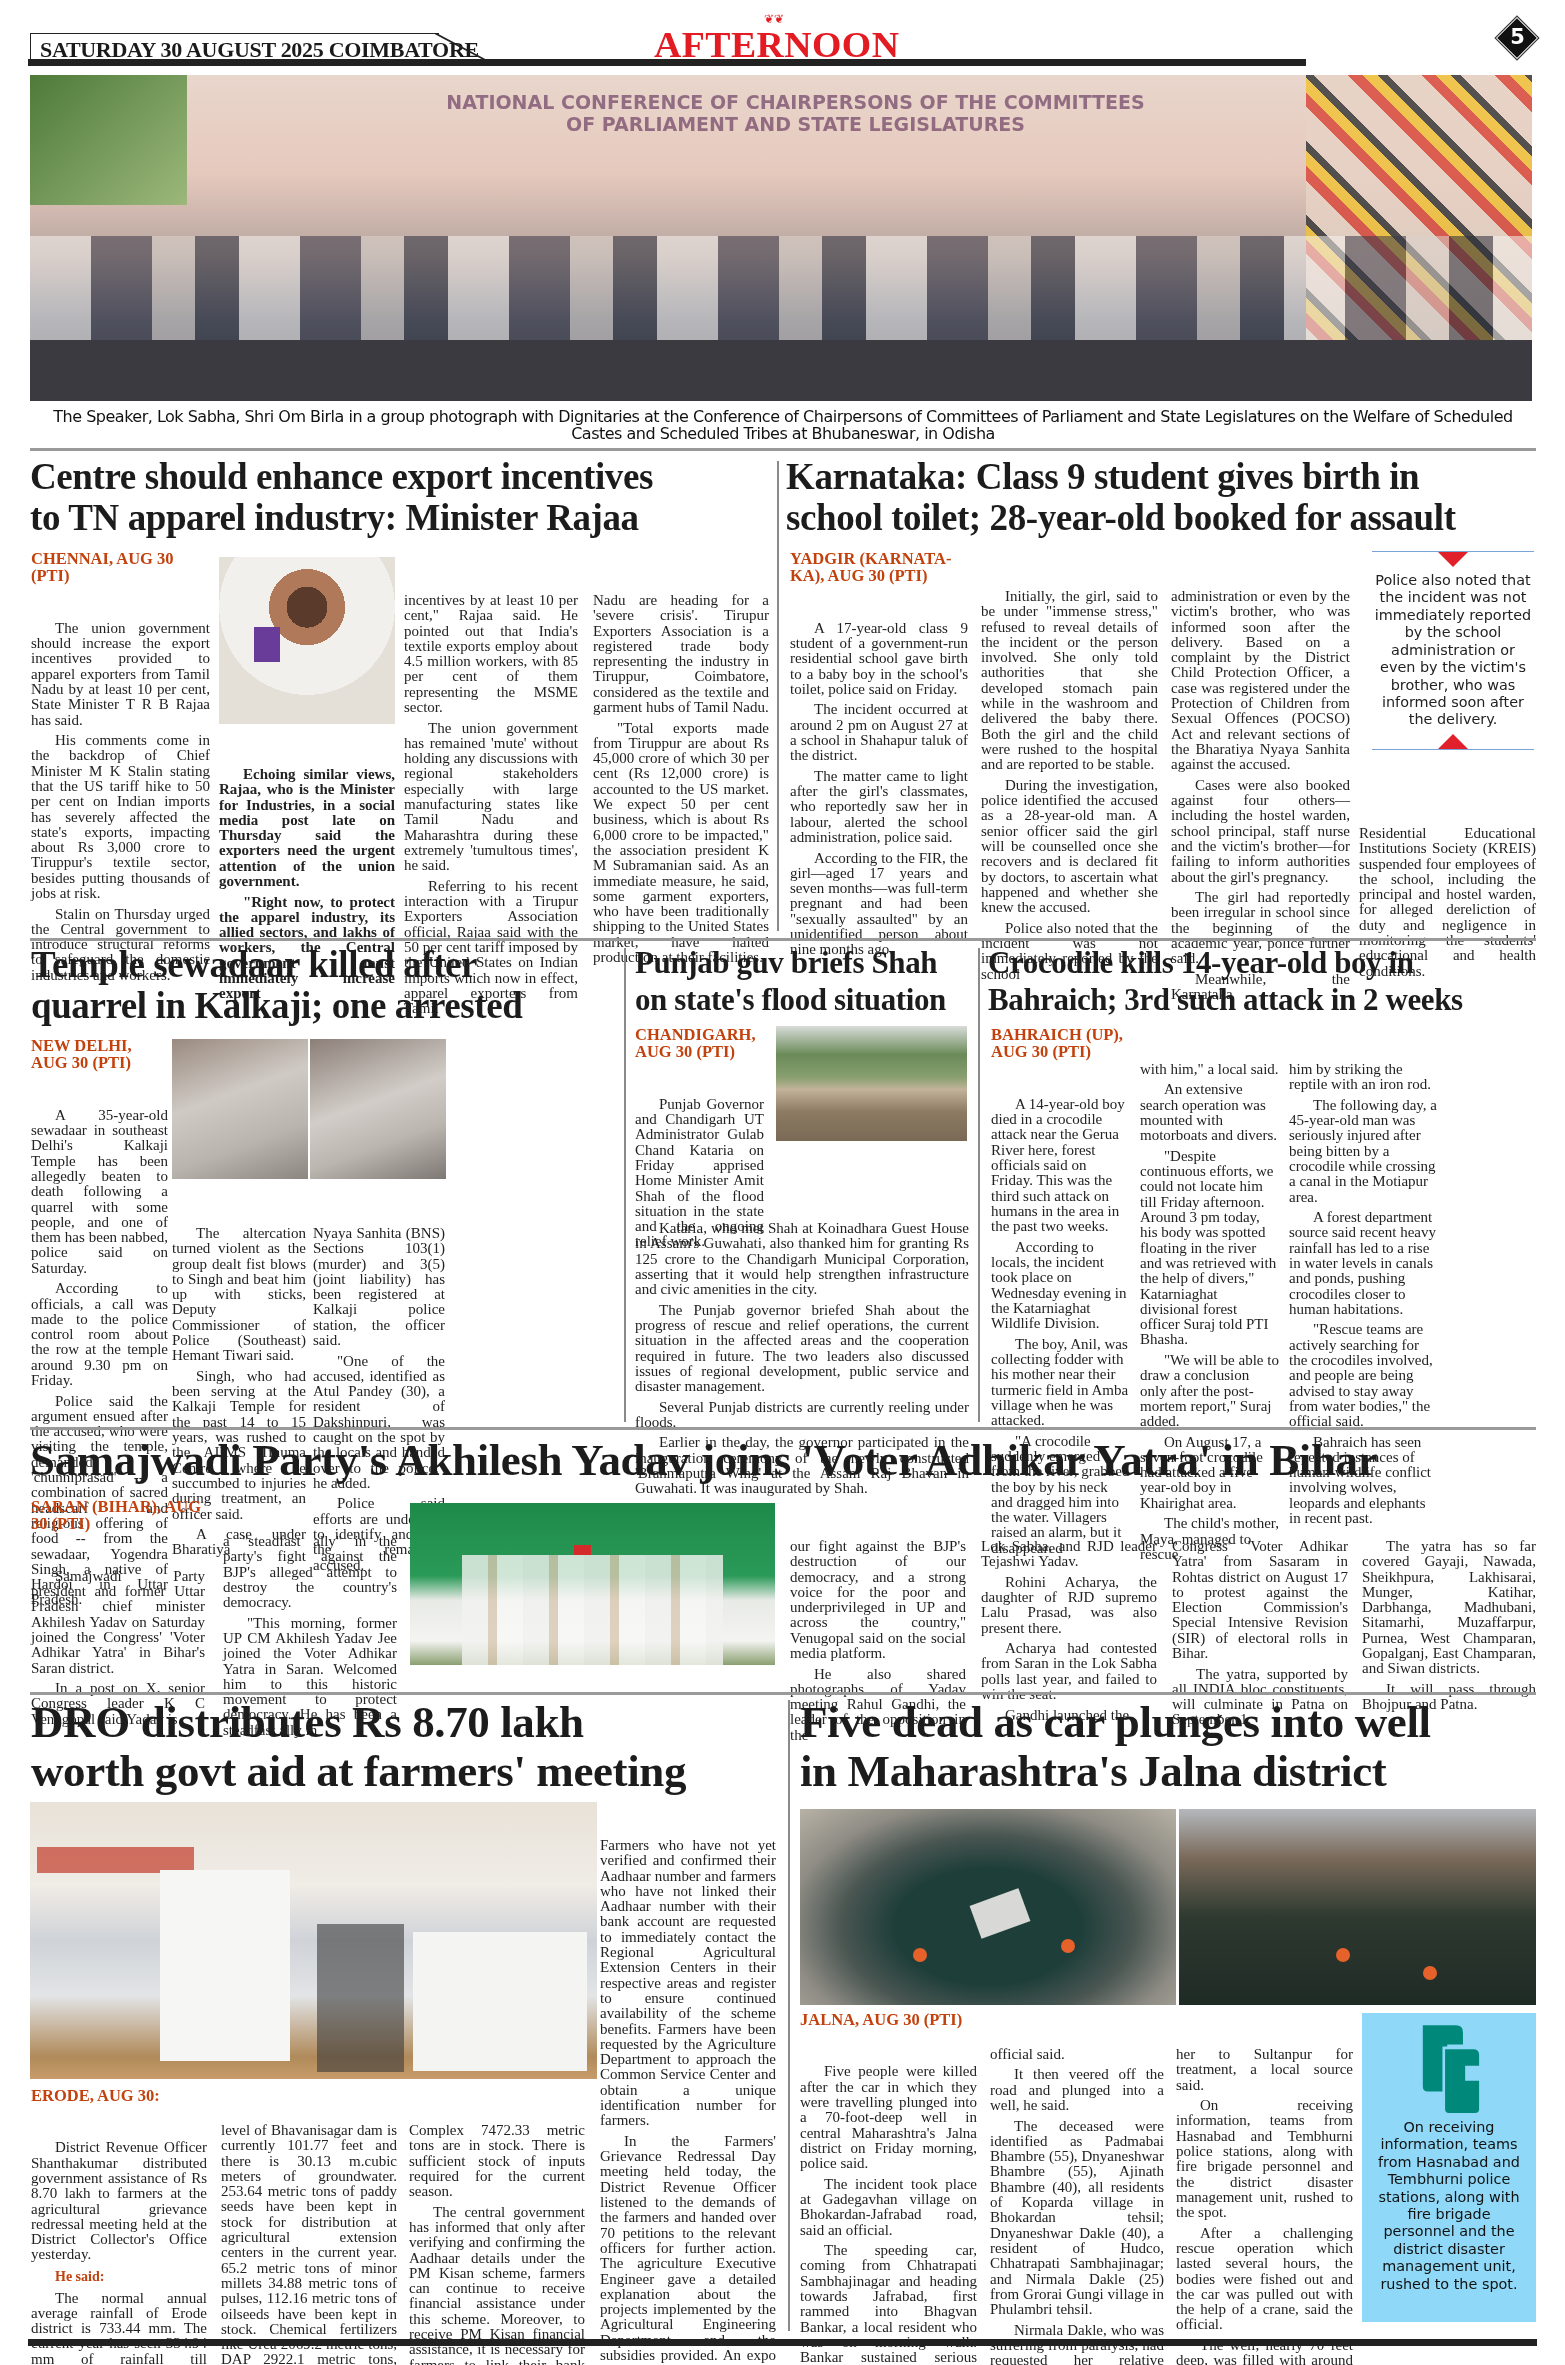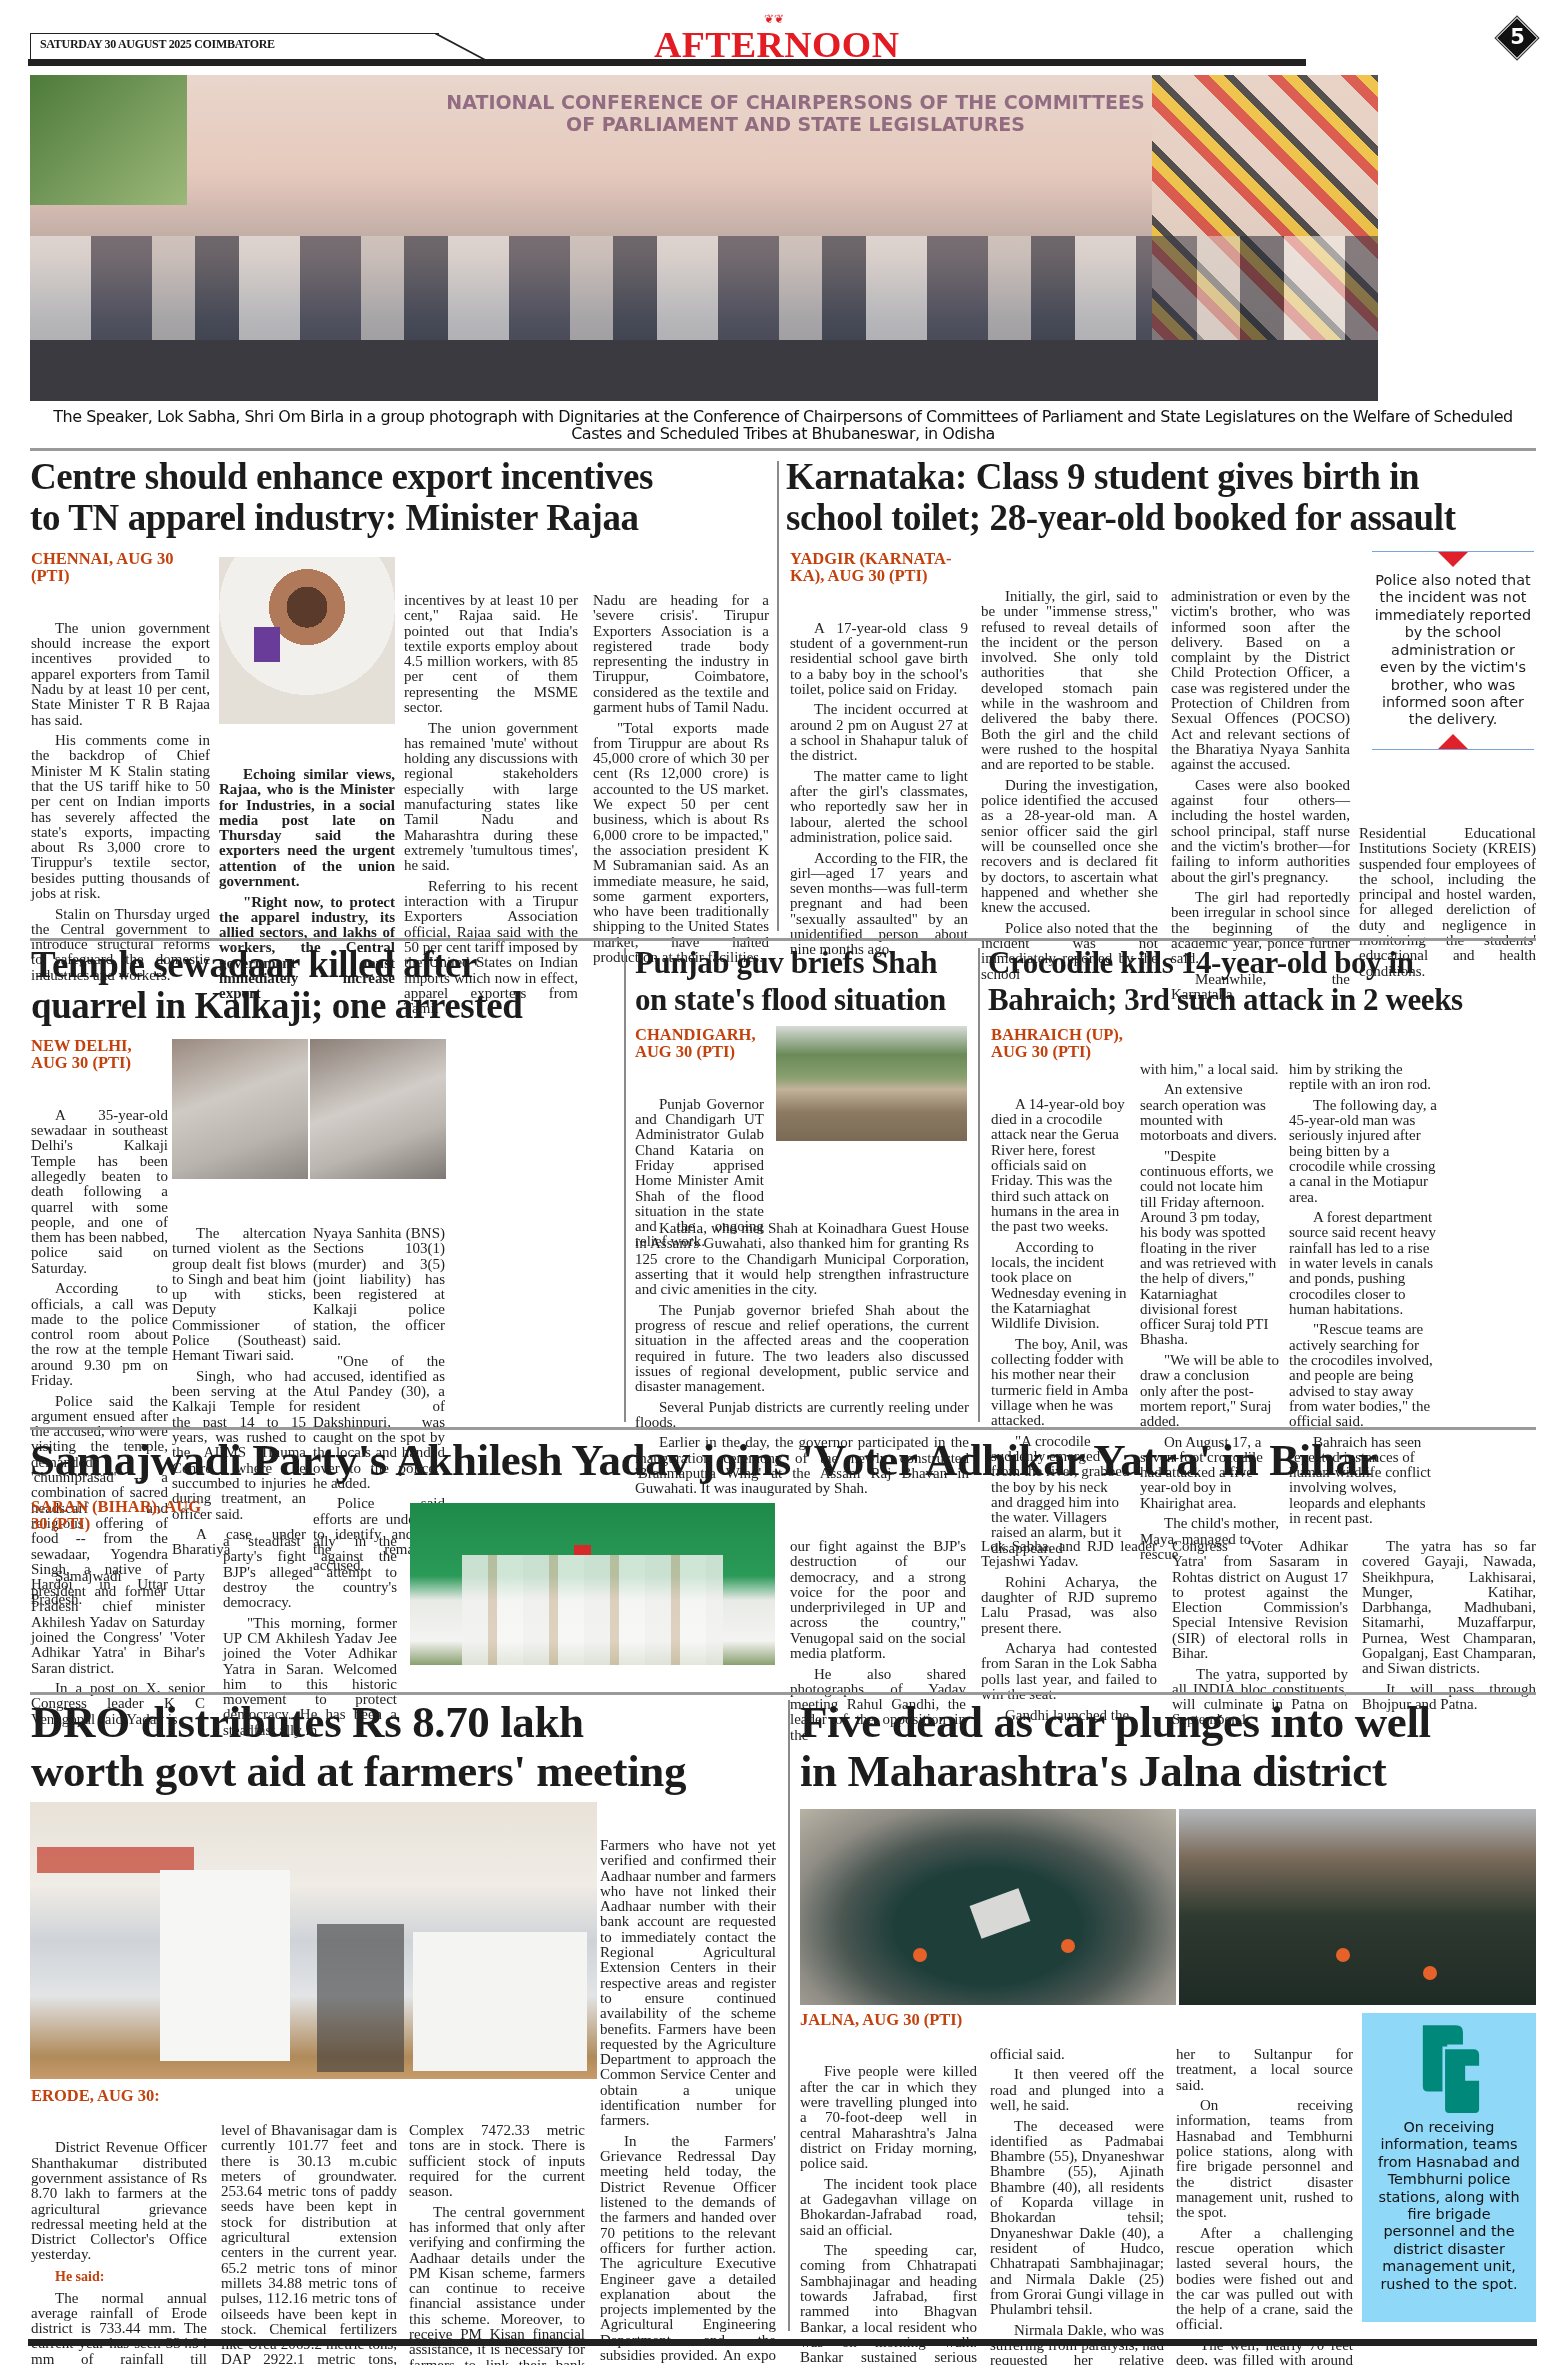--- a/index.html
+++ b/index.html
@@ -8,21 +8,21 @@
   .abs { position: absolute; }
   .body-text { font-family: "Liberation Serif", serif; font-size: 15px; line-height: 15.3px; text-align: justify; color: #222; margin-top: 36px; }
   .body-text p { text-indent: 24px; margin-bottom: 5.2px; }
   .dateline { font-family: "Liberation Serif", serif; font-weight: bold; font-size: 16.5px; line-height: 17.4px; color: #c2410c; }
   .head { font-family: "Liberation Serif", serif; font-weight: bold; color: #1c1c1c; letter-spacing: -0.4px; }
   .rule-h { position: absolute; height: 2.6px; background: #9a9a9a; }
   .rule-v { position: absolute; width: 1.7px; background: #8a8a8a; }
   .photo { position: absolute; overflow: hidden; }
   
   .date-box { position: absolute; left: 30px; top: 33px; width: 409px; height: 31px; border: 1.7px solid #222; border-right: none; border-bottom: none; }
-  .date-text { position: absolute; left: 40px; top: 37px; font-weight: bold; font-size: 12px; letter-spacing: -0.3px; }
+  .date-text { position: absolute; left: 40px; top: 37px; font-weight: bold; font-size: 22px; letter-spacing: -0.3px; }
   .masthead-bar { position: absolute; left: 28px; top: 59px; width: 1278px; height: 7px; background: #222; }
   .logo { position: absolute; left: 654px; top: 26px; font-family: "Liberation Serif", serif; font-weight: bold; font-size: 35px; color: #e31b23; letter-spacing: 0.4px; transform: scaleX(1.08); transform-origin: left top; }
   .logo-orn { position: absolute; left: 764px; top: 12px; font-size: 12px; color: #e31b23; }
   .page-diamond { position: absolute; left: 1502px; top: 22.6px; width: 30px; height: 30px; transform: rotate(45deg); background: #111; border: 1.7px solid #fff; outline: 1.3px solid #333; }
   .page-num { position: absolute; left: 1502px; top: 22px; width: 31px; height: 31px; text-align: center; line-height: 31px; font-family: "DejaVu Sans", sans-serif; font-weight: bold; font-size: 21px; color: #fff; }
   .caption { position: absolute; left: 35px; top: 408px; width: 1496px; text-align: center; font-family: "DejaVu Sans", sans-serif; font-size: 16px; line-height: 17.4px; color: #111; letter-spacing: -0.5px; }
   
   .pull { position: absolute; text-align: center; font-family: "DejaVu Sans", sans-serif; color: #222; }
   .tri-down { width: 0; height: 0; border-left: 15.7px solid transparent; border-right: 15.7px solid transparent; border-top: 15.7px solid #e0202a; margin: 0 auto; }
   .tri-up { width: 0; height: 0; border-left: 15.7px solid transparent; border-right: 15.7px solid transparent; border-bottom: 15.7px solid #e0202a; margin: 0 auto; }
@@ -37,21 +37,21 @@
 <div class="date-text">SATURDAY 30 AUGUST 2025 COIMBATORE</div>
 <svg class="abs" style="left:435px;top:33px" width="870" height="30" viewBox="0 0 1000 34">
     <line x1="0" y1="0" x2="60" y2="32" stroke="#222" stroke-width="2"></line>
   </svg>
 <div class="masthead-bar"></div>
 <div class="logo-orn">❦❦</div>
 <div class="logo">AFTERNOON</div>
 <div class="page-diamond"></div>
 <div class="page-num">5</div>
 
-<div class="photo" style="left:30px;top:75px;width:1348px;height:326px;background:linear-gradient(180deg,#e9d6cc 0%,#e6c9bd 30%,#b8a6a0 55%,#6a6d7a 75%,#3c3f4a 100%);">
+<div class="photo" style="left:30px;top:75px;width:1502px;height:326px;background:linear-gradient(180deg,#e9d6cc 0%,#e6c9bd 30%,#b8a6a0 55%,#6a6d7a 75%,#3c3f4a 100%);">
   <div style="position:absolute;left:0;top:0;width:157px;height:130px;background:linear-gradient(135deg,#4d7a3a,#9cb87a);"></div>
   <div style="position:absolute;right:0;top:0;width:226px;height:326px;background:repeating-linear-gradient(45deg,#d94a3d 0 10.4px,#f0c23a 10.4px 21px,#3a3a3a 21px 28px,#e7d2c5 28px 52px);opacity:0.85;"></div>
   <div style="position:absolute;left:409px;top:15.7px;width:713px;text-align:center;font-family:'DejaVu Sans',sans-serif;font-weight:bold;font-size:19px;color:#5a2a55;opacity:0.6;">NATIONAL CONFERENCE OF CHAIRPERSONS OF THE COMMITTEES OF PARLIAMENT AND STATE LEGISLATURES</div>
   <div style="position:absolute;left:0;bottom:0;width:100%;height:165px;background:repeating-linear-gradient(90deg,#f5f2ee 0 61px,#3b3a48 61px 122px,#d9d2cc 122px 165px,#2a2d3a 165px 209px);opacity:0.55;"></div>
   <div style="position:absolute;left:0;bottom:0;width:100%;height:61px;background:#3a3a40;"></div>
 </div>
 <div class="caption">The Speaker, Lok Sabha, Shri Om Birla in a group photograph with Dignitaries at the Conference of Chairpersons of Committees of Parliament and State Legislatures on the Welfare of Scheduled Castes and Scheduled Tribes at Bhubaneswar, in Odisha</div>
 <div class="rule-h" style="left:30px;top:448px;width:1506px;"></div>
 
 <div class="head abs" style="left:30px;top:456px;font-size:37px;line-height:41px;width:748px;">

